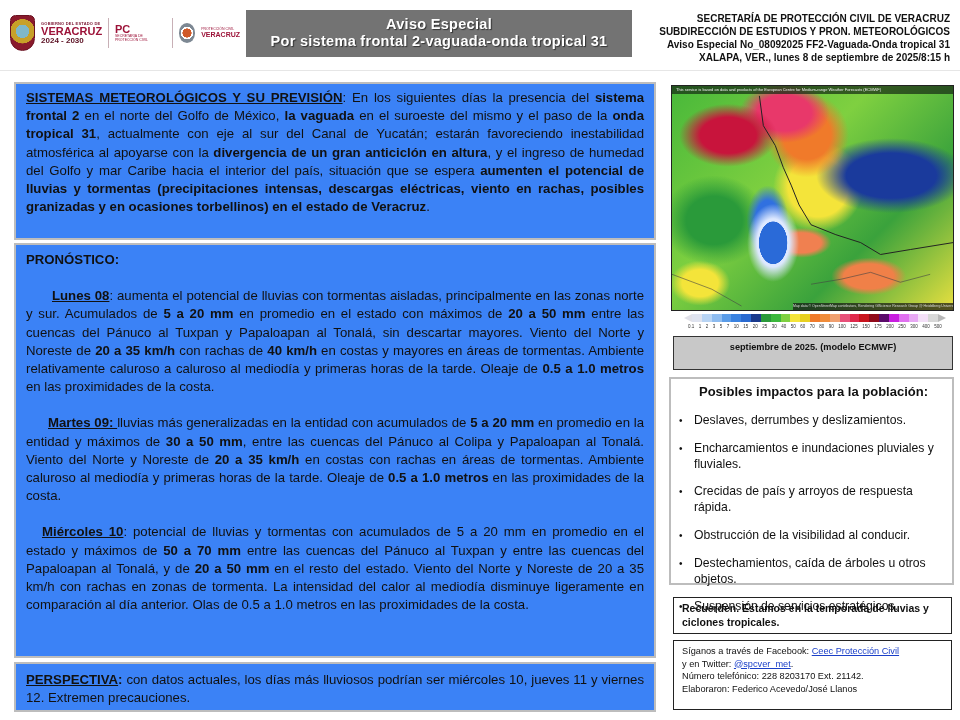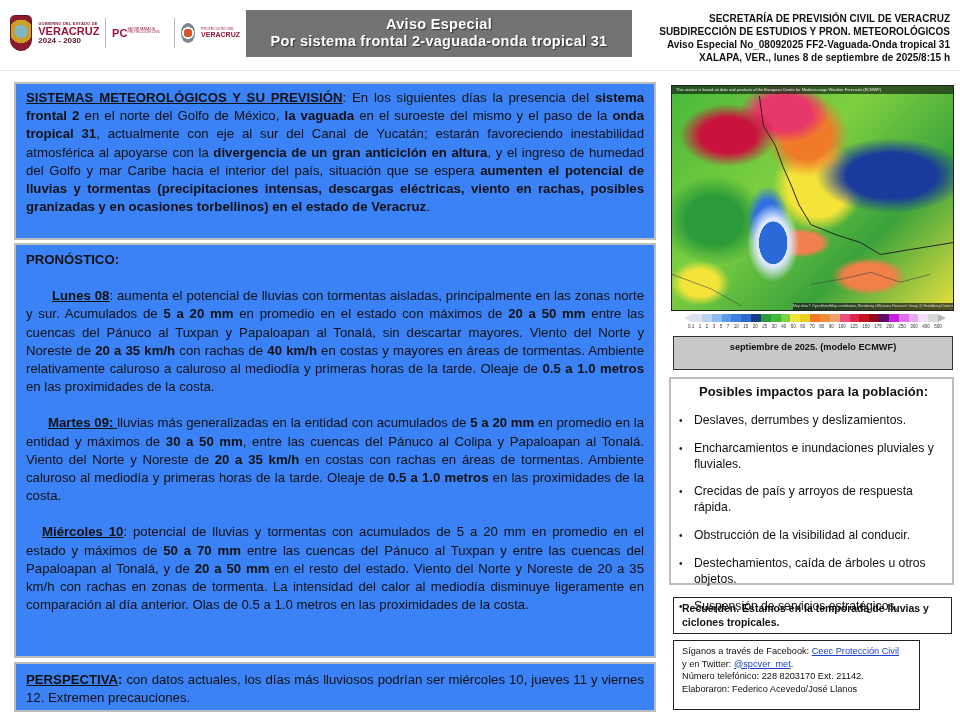--- a/index.html
+++ b/index.html
@@ -7,21 +7,21 @@
   body { position: relative; font-family: "Liberation Sans", sans-serif; color: #111; }
 
   
   .logos { position: absolute; left: 10px; top: 12px; width: 230px; height: 42px; display: flex; align-items: center; gap: 6px; }
   .shield { width: 30px; height: 36px; border-radius: 6px 6px 14px 14px; background: radial-gradient(circle at 50% 45%, #7fb7c9 0 30%, #c8a028 31% 55%, #8a1a2c 56%); border: 1px solid #6b1222; }
   .gov { display: flex; flex-direction: column; line-height: 1; }
   .gov .small { font-size: 4px; color: #7a1430; font-weight: bold; letter-spacing: .2px; }
   .gov .big { font-size: 11px; color: #9c1238; font-weight: bold; }
   .gov .yrs { font-size: 8px; color: #5a0f22; font-weight: bold; text-align: left; }
   .sep { width: 1px; height: 30px; background: #c8b0b6; }
-  .pc { display: flex; flex-direction: row; line-height: 1; }
+  .pc { display: flex; flex-direction: column; line-height: 1; }
   .pc .big { font-size: 11px; color: #9c1238; font-weight: bold; }
   .pc .small { font-size: 3.5px; color: #9c1238; }
   .emblem { width: 20px; height: 20px; border-radius: 50%; background: radial-gradient(circle, #d05a2a 0 35%, #ffffff 36% 48%, #7d8893 49%); }
   .pcv { display: flex; flex-direction: column; line-height: 1; }
   .pcv .small { font-size: 3.5px; color: #9c1238; }
   .pcv .big { font-size: 7px; color: #9c1238; font-weight: bold; }
 
   .title-banner { position: absolute; left: 246px; top: 10px; width: 386px; height: 47px; background: #737373; color: #fff; text-align: center; font-weight: bold; font-size: 14.5px; line-height: 17px; padding-top: 6px; text-shadow: 1px 1px 1px #333; letter-spacing: .3px; }
 
   .agency { position: absolute; right: 10px; top: 12px; width: 320px; text-align: right; font-size: 10px; font-weight: bold; line-height: 13px; }
@@ -69,21 +69,21 @@
   .map-title { position: absolute; left: 673px; top: 336px; width: 280px; height: 34px; background: #c8c8c8; border: 1px solid #333; text-align: center; font-size: 9.2px; font-weight: bold; line-height: 12px; padding-top: 4px; }
 
   .impacts { position: absolute; left: 669px; top: 377px; width: 285px; height: 208px; border: 2px solid #bdbdbd; padding: 5px 4px 0 8px; }
   .impacts h3 { font-size: 13px; font-weight: bold; text-align: center; margin-bottom: 14px; }
   .impacts ul { list-style: none; }
   .impacts li { position: relative; padding-left: 15px; font-size: 12.2px; line-height: 15.8px; margin-bottom: 1px; margin-top: 12px; }
   .impacts li::before { content: "•"; position: absolute; left: 0; top: 0; font-size: 10px; }
 
   .reminder { position: absolute; left: 673px; top: 597px; width: 279px; height: 37px; border: 1px solid #222; padding: 3px 8px; font-size: 10.5px; font-weight: bold; line-height: 14px; }
 
-  .contact { position: absolute; left: 673px; top: 640px; width: 247px; height: 70px; border: 1px solid #222; padding: 4px 8px; font-size: 9.2px; line-height: 12.6px; }
+  .contact { position: absolute; left: 673px; top: 640px; width: 279px; height: 70px; border: 1px solid #222; padding: 4px 8px; font-size: 9.2px; line-height: 12.6px; }
   .contact a { color: #1a3fc8; text-decoration: underline; }
 </style>
 </head>
 <body>
 
 <div class="logos">
   <div class="shield"></div>
   <div class="gov">
     <span class="small">GOBIERNO DEL ESTADO DE</span>
     <span class="big">VERACRUZ</span>
@@ -101,21 +101,21 @@
     <span class="big">VERACRUZ</span>
   </div>
 </div>
 
 <div class="title-banner">
   <div>Aviso Especial</div>
   <div>Por sistema frontal 2-vaguada-onda tropical 31</div>
 </div>
 
 <div class="agency">
-  <div>SECRETARÍA DE PREVISIÓN CIVIL DE VERACRUZ</div>
+  <div>SECRETARÍA DE PROTECCIÓN CIVIL DE VERACRUZ</div>
   <div>SUBDIRECCIÓN DE ESTUDIOS Y PRON. METEOROLÓGICOS</div>
   <div>Aviso Especial No_08092025 FF2-Vaguada-Onda tropical 31</div>
   <div>XALAPA, VER.,  lunes 8 de septiembre de 2025/8:15 h</div>
 </div>
 
 <div class="hrule"></div>
 
 <div class="box sys">
   <b><u>SISTEMAS METEOROLÓGICOS Y SU PREVISIÓN</u></b><span>: En los siguientes días la presencia del </span><b>sistema frontal 2</b><span> en el norte del Golfo de México, </span><b>la vaguada</b><span> en el suroeste del mismo y el paso de la </span><b>onda tropical 31</b><span>, actualmente con eje al sur del Canal de Yucatán; estarán favoreciendo inestabilidad atmosférica al apoyarse con la </span><b>divergencia de un gran anticiclón en altura</b><span>, y el ingreso de humedad del Golfo y mar Caribe hacia el interior del país, situación que se espera </span><b>aumenten el potencial de lluvias y tormentas (precipitaciones intensas, descargas eléctricas, viento en rachas, posibles granizadas y en ocasiones torbellinos) en el estado de Veracruz</b><span>.</span>
 </div>

